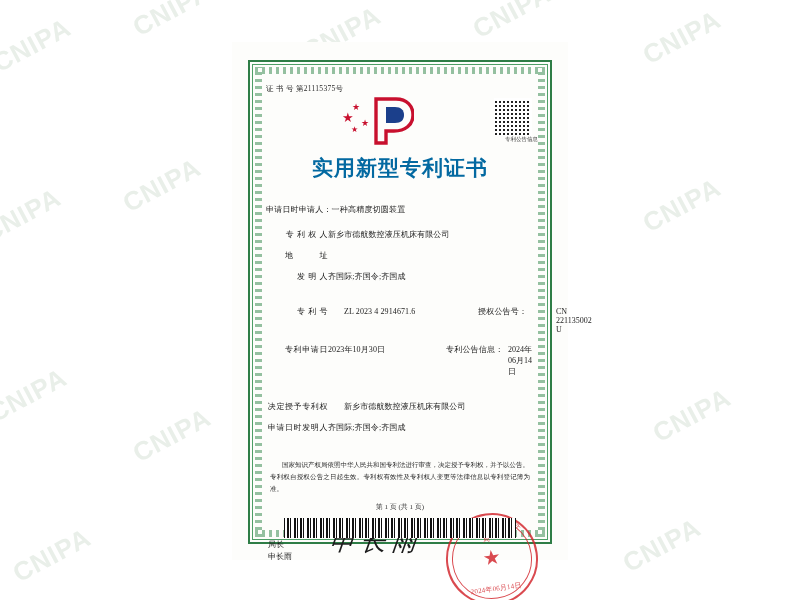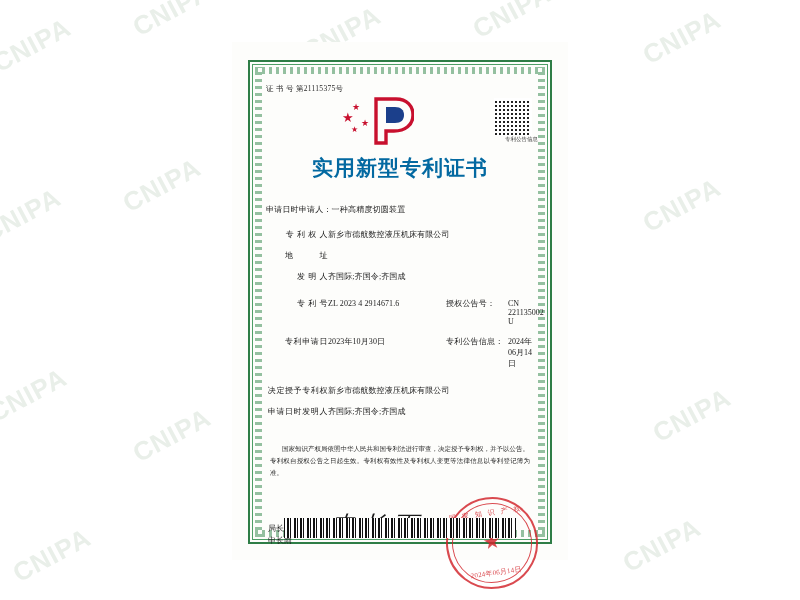--- a/index.html
+++ b/index.html
@@ -191,21 +191,21 @@
   }
   .frow.two .fvalue { flex: none; width: 118px; }
   .flabel2 {
     width: 62px;
     flex: none;
     white-space: nowrap;
     letter-spacing: .2px;
   }
   .fvalue2 { flex: 1; }
 
-  .gap-block { margin-top: 16px; }
+  .gap-block { margin-top: 24px; gap: 16px; }
 
   .statement {
     margin-top: 26px;
     font-size: 6.5px;
     line-height: 1.85;
     color: #2a2a2a;
     text-align: justify;
     padding: 0 4px;
   }
 
@@ -416,16 +416,17 @@
         <div class="seal">
           <div class="ring"></div>
           <div class="seal-arc">国家知识产权局</div>
           <div class="seal-star">★</div>
           <div class="seal-date">2024年06月14日</div>
         </div>
       </div>
 
     </div>
 
+    <div class="page-no">第 1 页 (共 1 页)</div>
     <div class="barcode"></div>
 
   </div>
 </div>
 
 </body></html>

